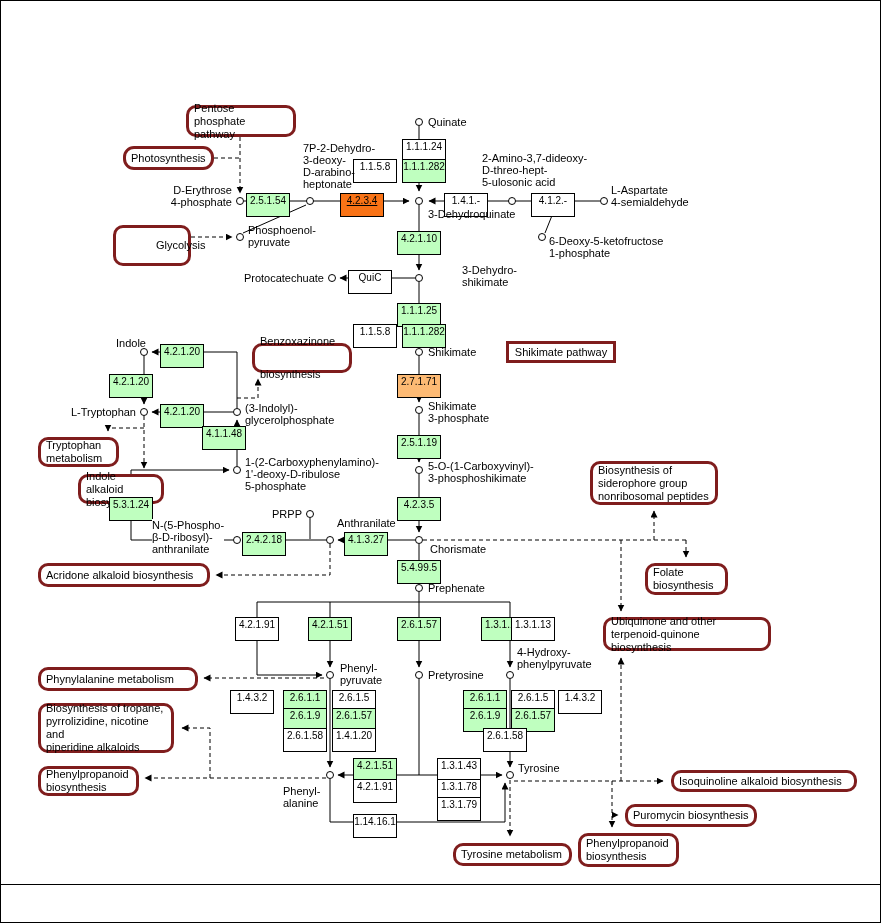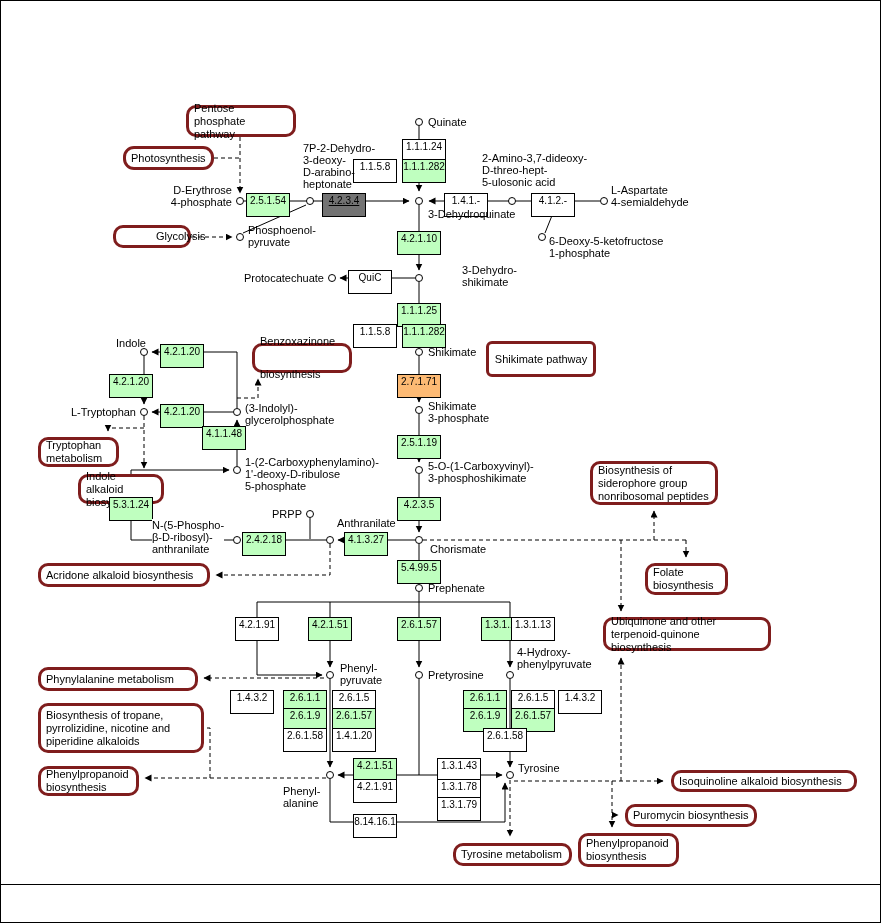--- a/index.html
+++ b/index.html
@@ -97,51 +97,51 @@
 
 
   <div id="layer">
       <div class="plink" style="left: 186px; top: 105px; width: 110px; height: 32px;">
         <div class="">Pentose phosphate</div>
         <div class="">pathway</div>
       </div>
       <div class="plink" style="left: 123px; top: 146px; width: 91px; height: 24px; border-radius: 11px;">
         <div class="">Photosynthesis</div>
       </div>
-      <div class="plink" style="left: 113px; top: 225px; width: 78px; height: 23px; padding-left: 40px;">
+      <div class="plink" style="left: 113px; top: 225px; width: 78px; height: 41px; padding-left: 40px;">
         <div class="">Glycolysis</div>
       </div>
       <div class="plink" style="left: 252px; top: 343px; width: 100px; height: 30px; gap: 20px;">
         <div class="">Benzoxazinone</div>
         <div class="">biosynthesis</div>
       </div>
       <div class="plink" style="left: 38px; top: 437px; width: 81px; height: 30px;">
         <div class="">Tryptophan</div>
         <div class="">metabolism</div>
       </div>
       <div class="plink" style="left: 78px; top: 474px; width: 86px; height: 30px;">
         <div class="">Indole alkaloid</div>
         <div class="">biosynthesis</div>
       </div>
       <div class="plink" style="left: 38px; top: 563px; width: 172px; height: 24px;">
         <div class="">Acridone alkaloid biosynthesis</div>
       </div>
       <div class="plink" style="left: 38px; top: 667px; width: 160px; height: 24px;">
         <div class="">Phynylalanine metabolism</div>
       </div>
-      <div class="plink" style="left: 38px; top: 703px; width: 166px; height: 50px;">
+      <div class="plink" style="left: 38px; top: 703px; width: 136px; height: 50px;">
         <div class="">Biosynthesis of tropane,</div>
         <div class="">pyrrolizidine, nicotine and</div>
         <div class="">piperidine alkaloids</div>
       </div>
       <div class="plink" style="left: 38px; top: 766px; width: 101px; height: 30px;">
         <div class="">Phenylpropanoid</div>
         <div class="">biosynthesis</div>
       </div>
-      <div class="plink rect" style="left: 486px; top: 341px; width: 110px; height: 36px; border-radius: 6px;">
+      <div class="plink rect" style="left: 506px; top: 341px; width: 110px; height: 22px;">
         <div class="">Shikimate pathway</div>
       </div>
       <div class="plink" style="left: 590px; top: 461px; width: 128px; height: 44px;">
         <div class="">Biosynthesis of</div>
         <div class="">siderophore group</div>
         <div class="">nonribosomal peptides</div>
       </div>
       <div class="plink" style="left: 645px; top: 563px; width: 83px; height: 32px;">
         <div class="">Folate</div>
         <div class="">biosynthesis</div>
@@ -157,21 +157,21 @@
         <div class="">Puromycin biosynthesis</div>
       </div>
       <div class="plink" style="left: 453px; top: 843px; width: 119px; height: 23px;">
         <div class="">Tyrosine metabolism</div>
       </div>
       <div class="plink" style="left: 578px; top: 833px; width: 101px; height: 34px;">
         <div class="">Phenylpropanoid</div>
         <div class="">biosynthesis</div>
       </div>
       <div class="ebox" style="left: 246px; top: 193px; background: rgb(191, 255, 191);">2.5.1.54</div>
-      <div class="ebox" style="left: 322px; top: 193px; background: #737373; text-decoration: underline;">4.2.3.4</div>
+      <div class="ebox" style="left: 340px; top: 193px; background: #f97316; text-decoration: underline;">4.2.3.4</div>
       <div class="ebox" style="left: 402px; top: 139px;">1.1.1.24</div>
       <div class="ebox" style="left: 353px; top: 159px;">1.1.5.8</div>
       <div class="ebox" style="left: 402px; top: 159px; background: rgb(191, 255, 191);">1.1.1.282</div>
       <div class="ebox" style="left: 444px; top: 193px;">1.4.1.-</div>
       <div class="ebox" style="left: 531px; top: 193px;">4.1.2.-</div>
       <div class="ebox" style="left: 397px; top: 231px; background: rgb(191, 255, 191);">4.2.1.10</div>
       <div class="ebox" style="left: 348px; top: 270px;">QuiC</div>
       <div class="ebox" style="left: 397px; top: 303px; background: rgb(191, 255, 191);">1.1.1.25</div>
       <div class="ebox" style="left: 353px; top: 324px;">1.1.5.8</div>
       <div class="ebox" style="left: 402px; top: 324px; background: rgb(191, 255, 191);">1.1.1.282</div>
@@ -202,21 +202,21 @@
       <div class="ebox" style="left: 511px; top: 690px;">2.6.1.5</div>
       <div class="ebox" style="left: 558px; top: 690px;">1.4.3.2</div>
       <div class="ebox" style="left: 463px; top: 708px; background: rgb(191, 255, 191);">2.6.1.9</div>
       <div class="ebox" style="left: 511px; top: 708px; background: rgb(191, 255, 191);">2.6.1.57</div>
       <div class="ebox" style="left: 483px; top: 728px;">2.6.1.58</div>
       <div class="ebox" style="left: 353px; top: 758px; background: rgb(191, 255, 191);">4.2.1.51</div>
       <div class="ebox" style="left: 353px; top: 779px;">4.2.1.91</div>
       <div class="ebox" style="left: 437px; top: 758px;">1.3.1.43</div>
       <div class="ebox" style="left: 437px; top: 779px;">1.3.1.78</div>
       <div class="ebox" style="left: 437px; top: 797px;">1.3.1.79</div>
-      <div class="ebox" style="left: 353px; top: 814px;">8.14.16.1</div>
+      <div class="ebox" style="left: 353px; top: 814px;">1.14.16.1</div>
       <div class="cnode" style="left: 415px; top: 118px;"></div>
       <div class="clabel" style="left: 428px; top: 116px;">
         <div class="">Quinate</div>
       </div>
       <div class="cnode" style="left: 236px; top: 197px;"></div>
       <div class="clabel right" style="right: 649px; top: 184px;">
         <div class="">D-Erythrose</div>
         <div class="">4-phosphate</div>
       </div>
       <div class="cnode" style="left: 306px; top: 197px;"></div>

